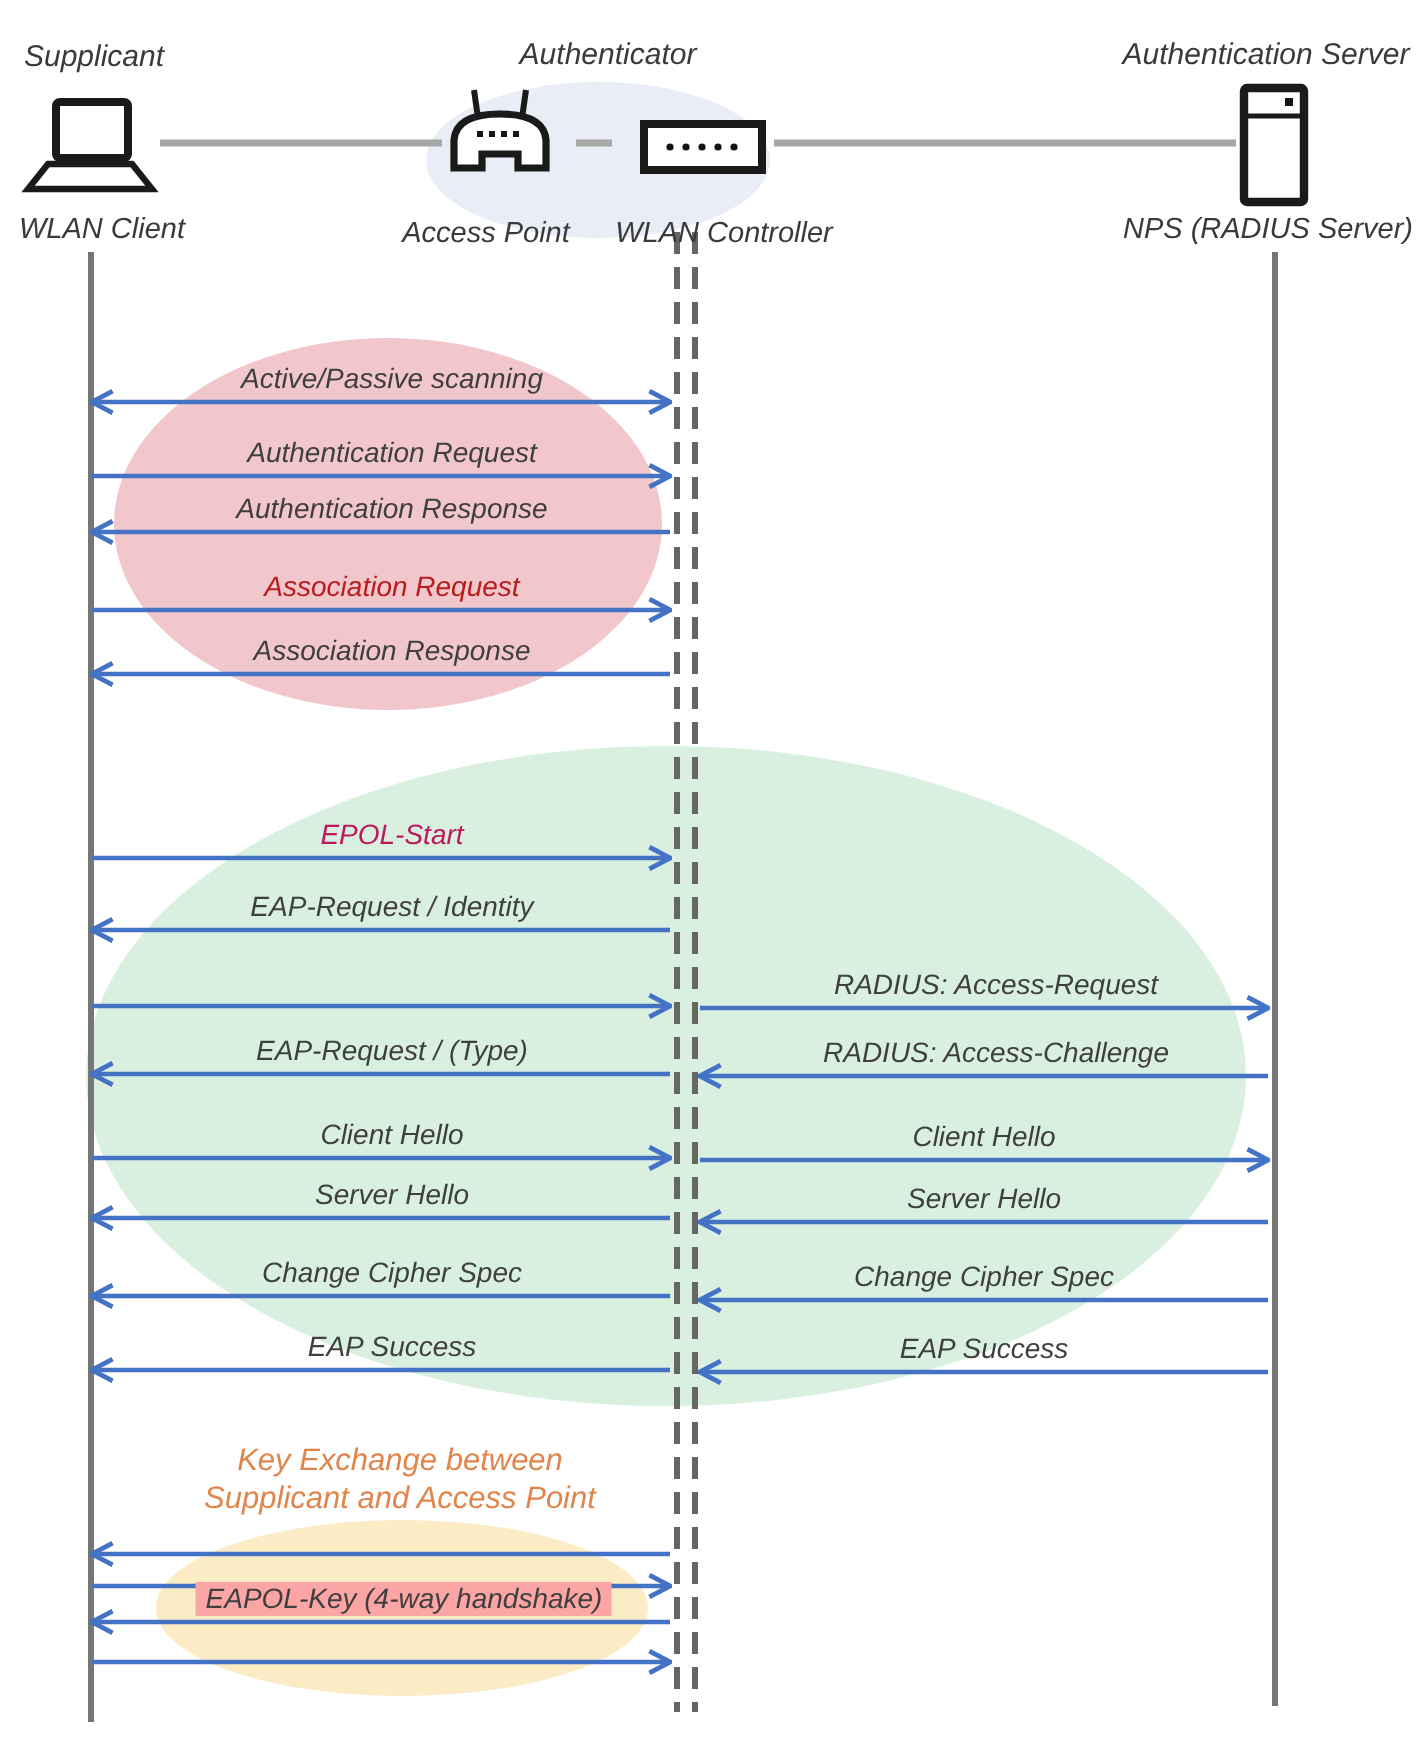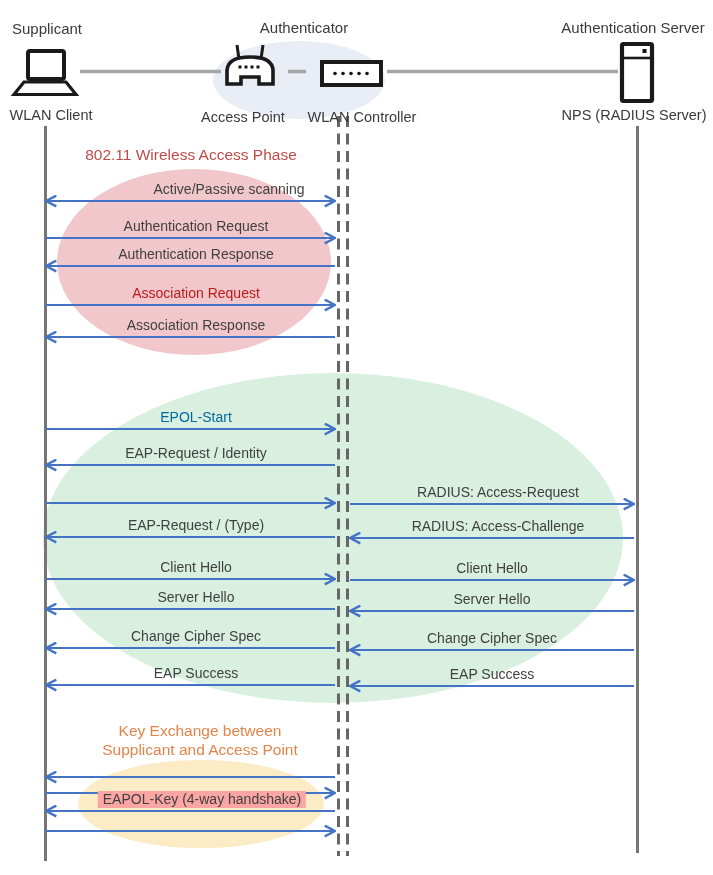--- a/index.html
+++ b/index.html
@@ -1,18 +1,18 @@
 <!DOCTYPE html>
 <html><head>
 <meta charset="utf-8">
 <style>
   html,body{margin:0;padding:0;background:#ffffff;}
   #canvas{
     position:relative;width:713px;height:875px;background:#ffffff;
-    font-family:"Liberation Sans",sans-serif;overflow:hidden;
+    font-family:"Liberation Sans",sans-serif;overflow:hidden;font-style:italic;
   }
   #layer{position:absolute;left:0;top:0;}
   #labels-layer{position:absolute;left:0;top:0;width:713px;height:875px;pointer-events:none;}
   .actor-role{
     position:absolute;transform:translateX(-50%);
     font-size:15px;color:#3a3a3a;white-space:nowrap;
   }
   .device-label{
     position:absolute;transform:translateX(-50%);
     font-size:14.5px;color:#3a3a3a;white-space:nowrap;
@@ -124,29 +124,28 @@
 
     <div class="actor-role" style="left:47px;top:20px">Supplicant</div>
     <div class="actor-role" style="left:304px;top:19px">Authenticator</div>
     <div class="actor-role" style="left:633px;top:19px">Authentication Server</div>
 
     <div class="device-label" style="left:51px;top:107px">WLAN Client</div>
     <div class="device-label" style="left:243px;top:109px">Access Point</div>
     <div class="device-label" style="left:362px;top:109px">WLAN Controller</div>
     <div class="device-label" style="left:634px;top:107px">NPS (RADIUS Server)</div>
 
-    <div class="phase-title" style="left: 191px; top: 146px; color: rgb(190, 75, 72);">802.11 Wireless Access Phase</div>
     <div class="phase-title" style="left: 200px; top: 722px; color: rgb(224, 133, 75);">Key Exchange between</div>
     <div class="phase-title" style="left: 200px; top: 741px; color: rgb(224, 133, 75);">Supplicant and Access Point</div>
-  <div class="msg-label" style="left: 196px; top: 181px; color: rgb(63, 63, 63); margin-left: 33px;">Active/Passive scanning</div>
+  <div class="msg-label" style="left: 196px; top: 181px; color: rgb(63, 63, 63);">Active/Passive scanning</div>
       <div class="msg-label" style="left: 196px; top: 218px; color: rgb(63, 63, 63);">Authentication Request</div>
       <div class="msg-label" style="left: 196px; top: 246px; color: rgb(63, 63, 63);">Authentication Response</div>
       <div class="msg-label" style="left: 196px; top: 285px; color: #b91c1c;">Association Request</div>
       <div class="msg-label" style="left: 196px; top: 317px; color: rgb(63, 63, 63);">Association Response</div>
-      <div class="msg-label" style="left: 196px; top: 409px; color: #0369a1;">EPOL-Start</div>
+      <div class="msg-label" style="left: 196px; top: 409px; color: #be185d;">EPOL-Start</div>
       <div class="msg-label" style="left: 196px; top: 445px; color: rgb(63, 63, 63);">EAP-Request / Identity</div>
       <div class="msg-label" style="left: 498px; top: 484px; color: rgb(63, 63, 63);">RADIUS: Access-Request</div>
       <div class="msg-label" style="left: 196px; top: 517px; color: rgb(63, 63, 63);">EAP-Request / (Type)</div>
       <div class="msg-label" style="left: 498px; top: 518px; color: rgb(63, 63, 63);">RADIUS: Access-Challenge</div>
       <div class="msg-label" style="left: 196px; top: 559px; color: rgb(63, 63, 63);">Client Hello</div>
       <div class="msg-label" style="left: 492px; top: 560px; color: rgb(63, 63, 63);">Client Hello</div>
       <div class="msg-label" style="left: 196px; top: 589px; color: rgb(63, 63, 63);">Server Hello</div>
       <div class="msg-label" style="left: 492px; top: 591px; color: rgb(63, 63, 63);">Server Hello</div>
       <div class="msg-label" style="left: 196px; top: 628px; color: rgb(63, 63, 63);">Change Cipher Spec</div>
       <div class="msg-label" style="left: 492px; top: 630px; color: rgb(63, 63, 63);">Change Cipher Spec</div>

